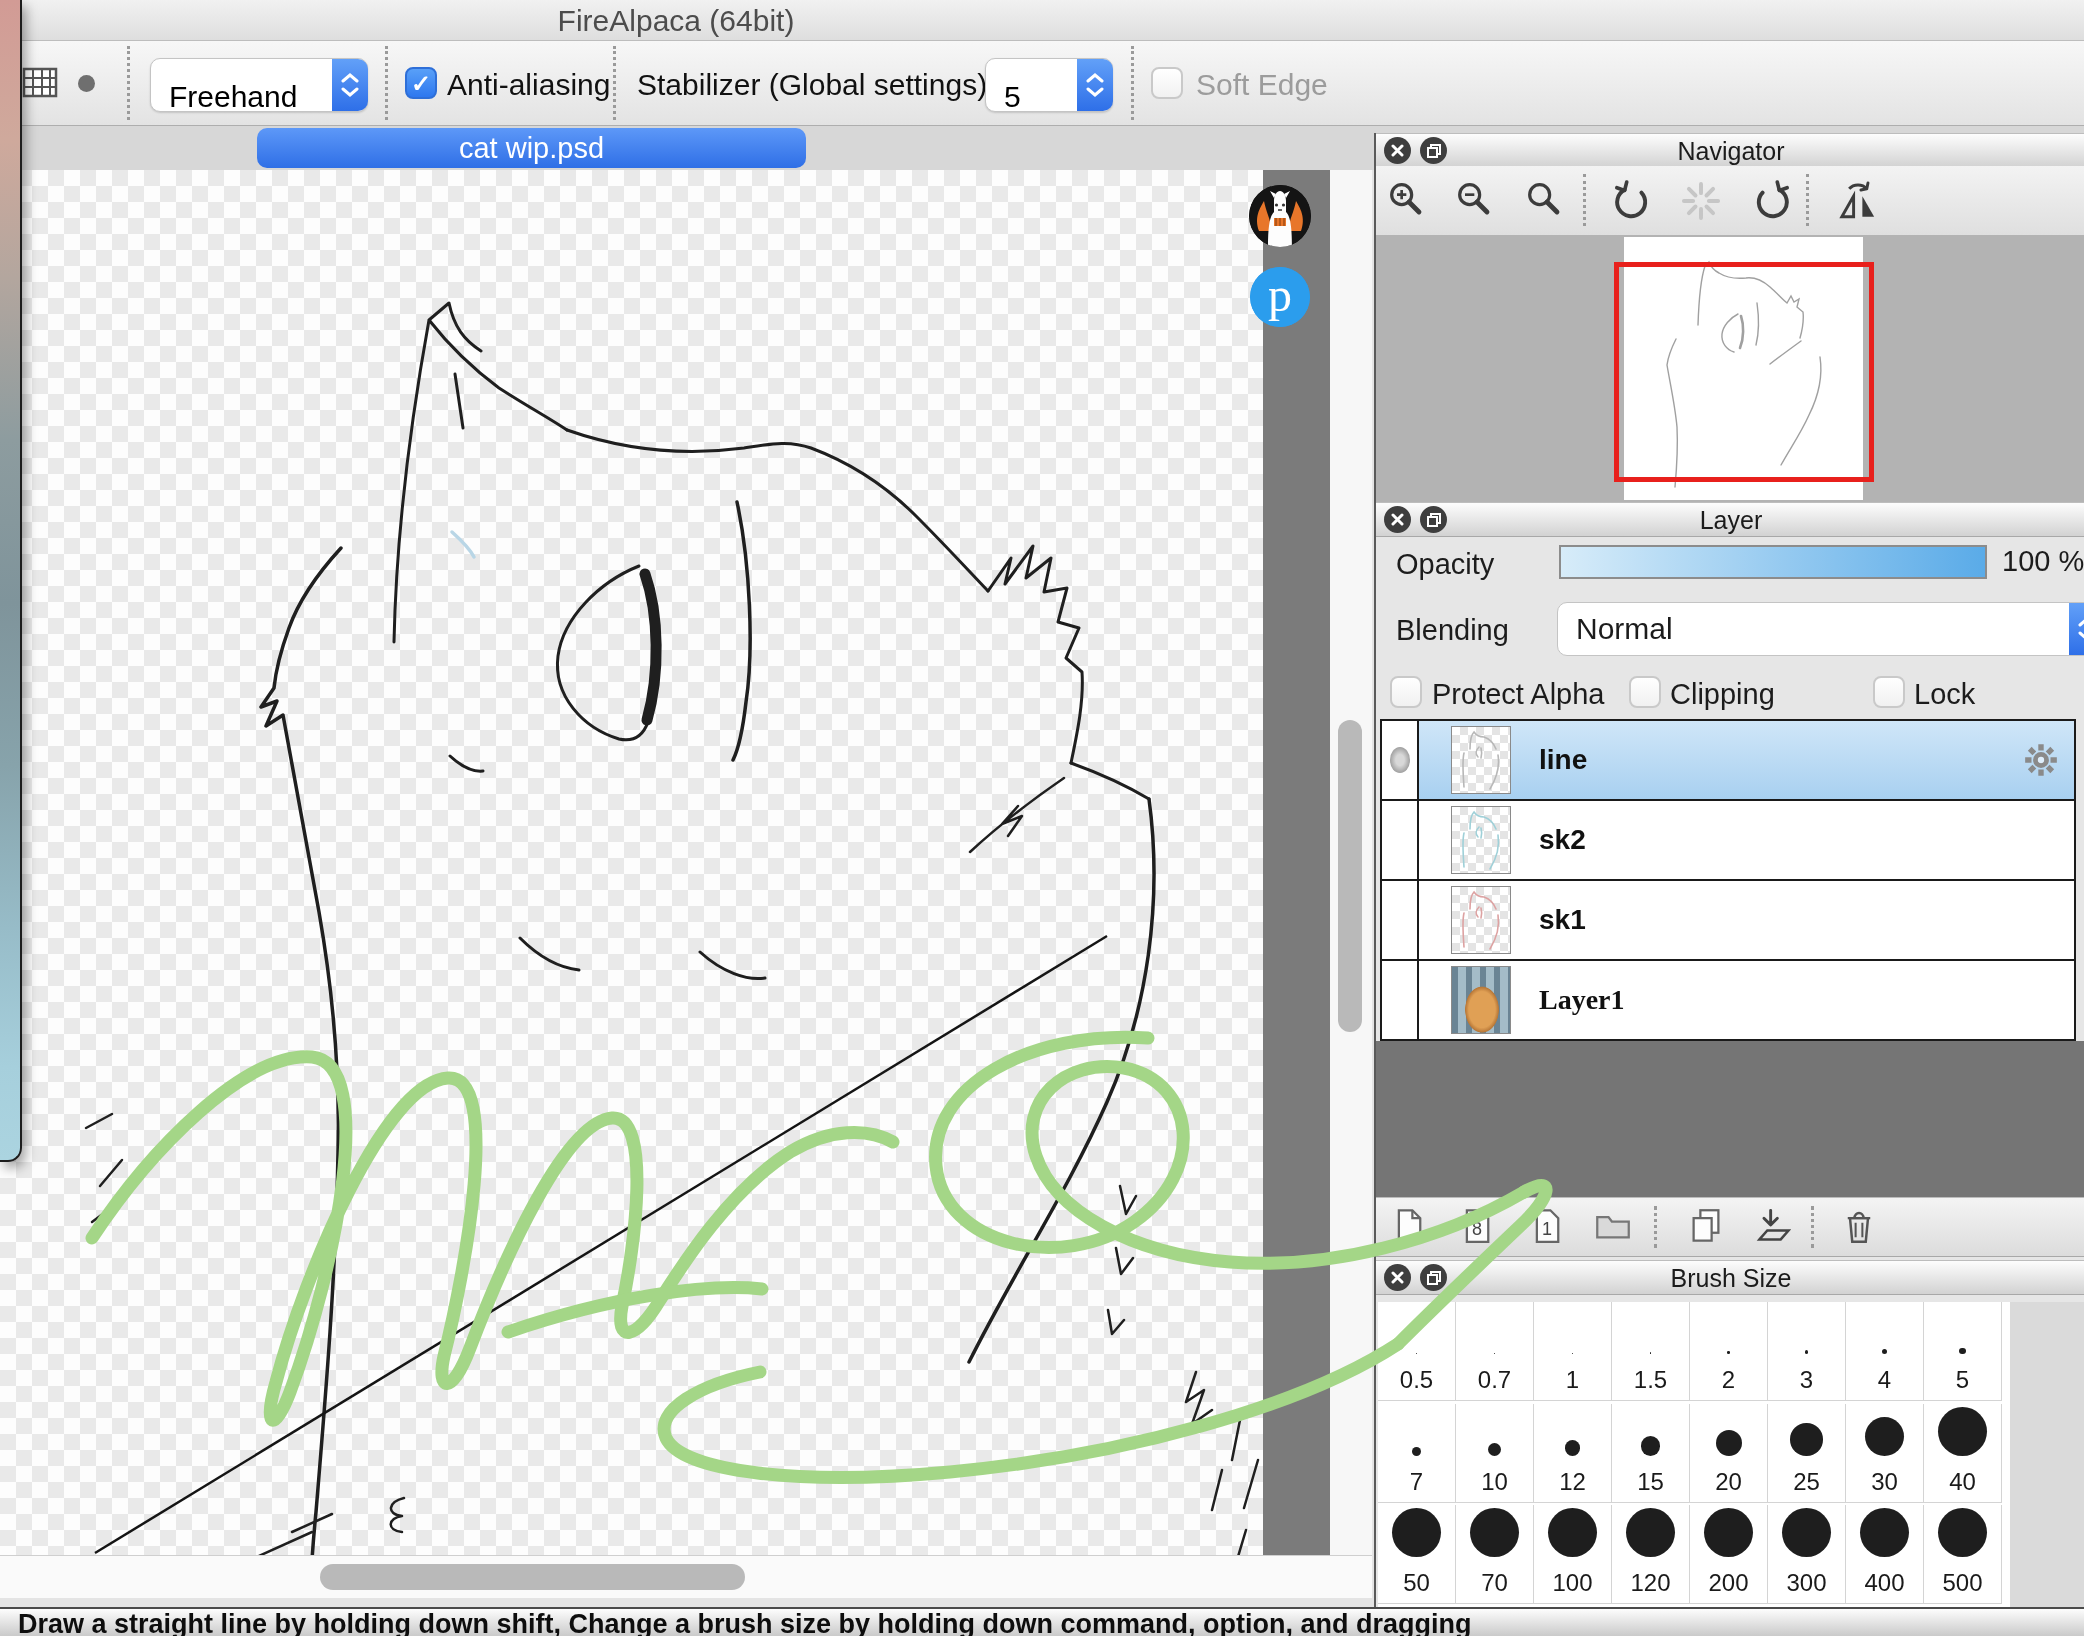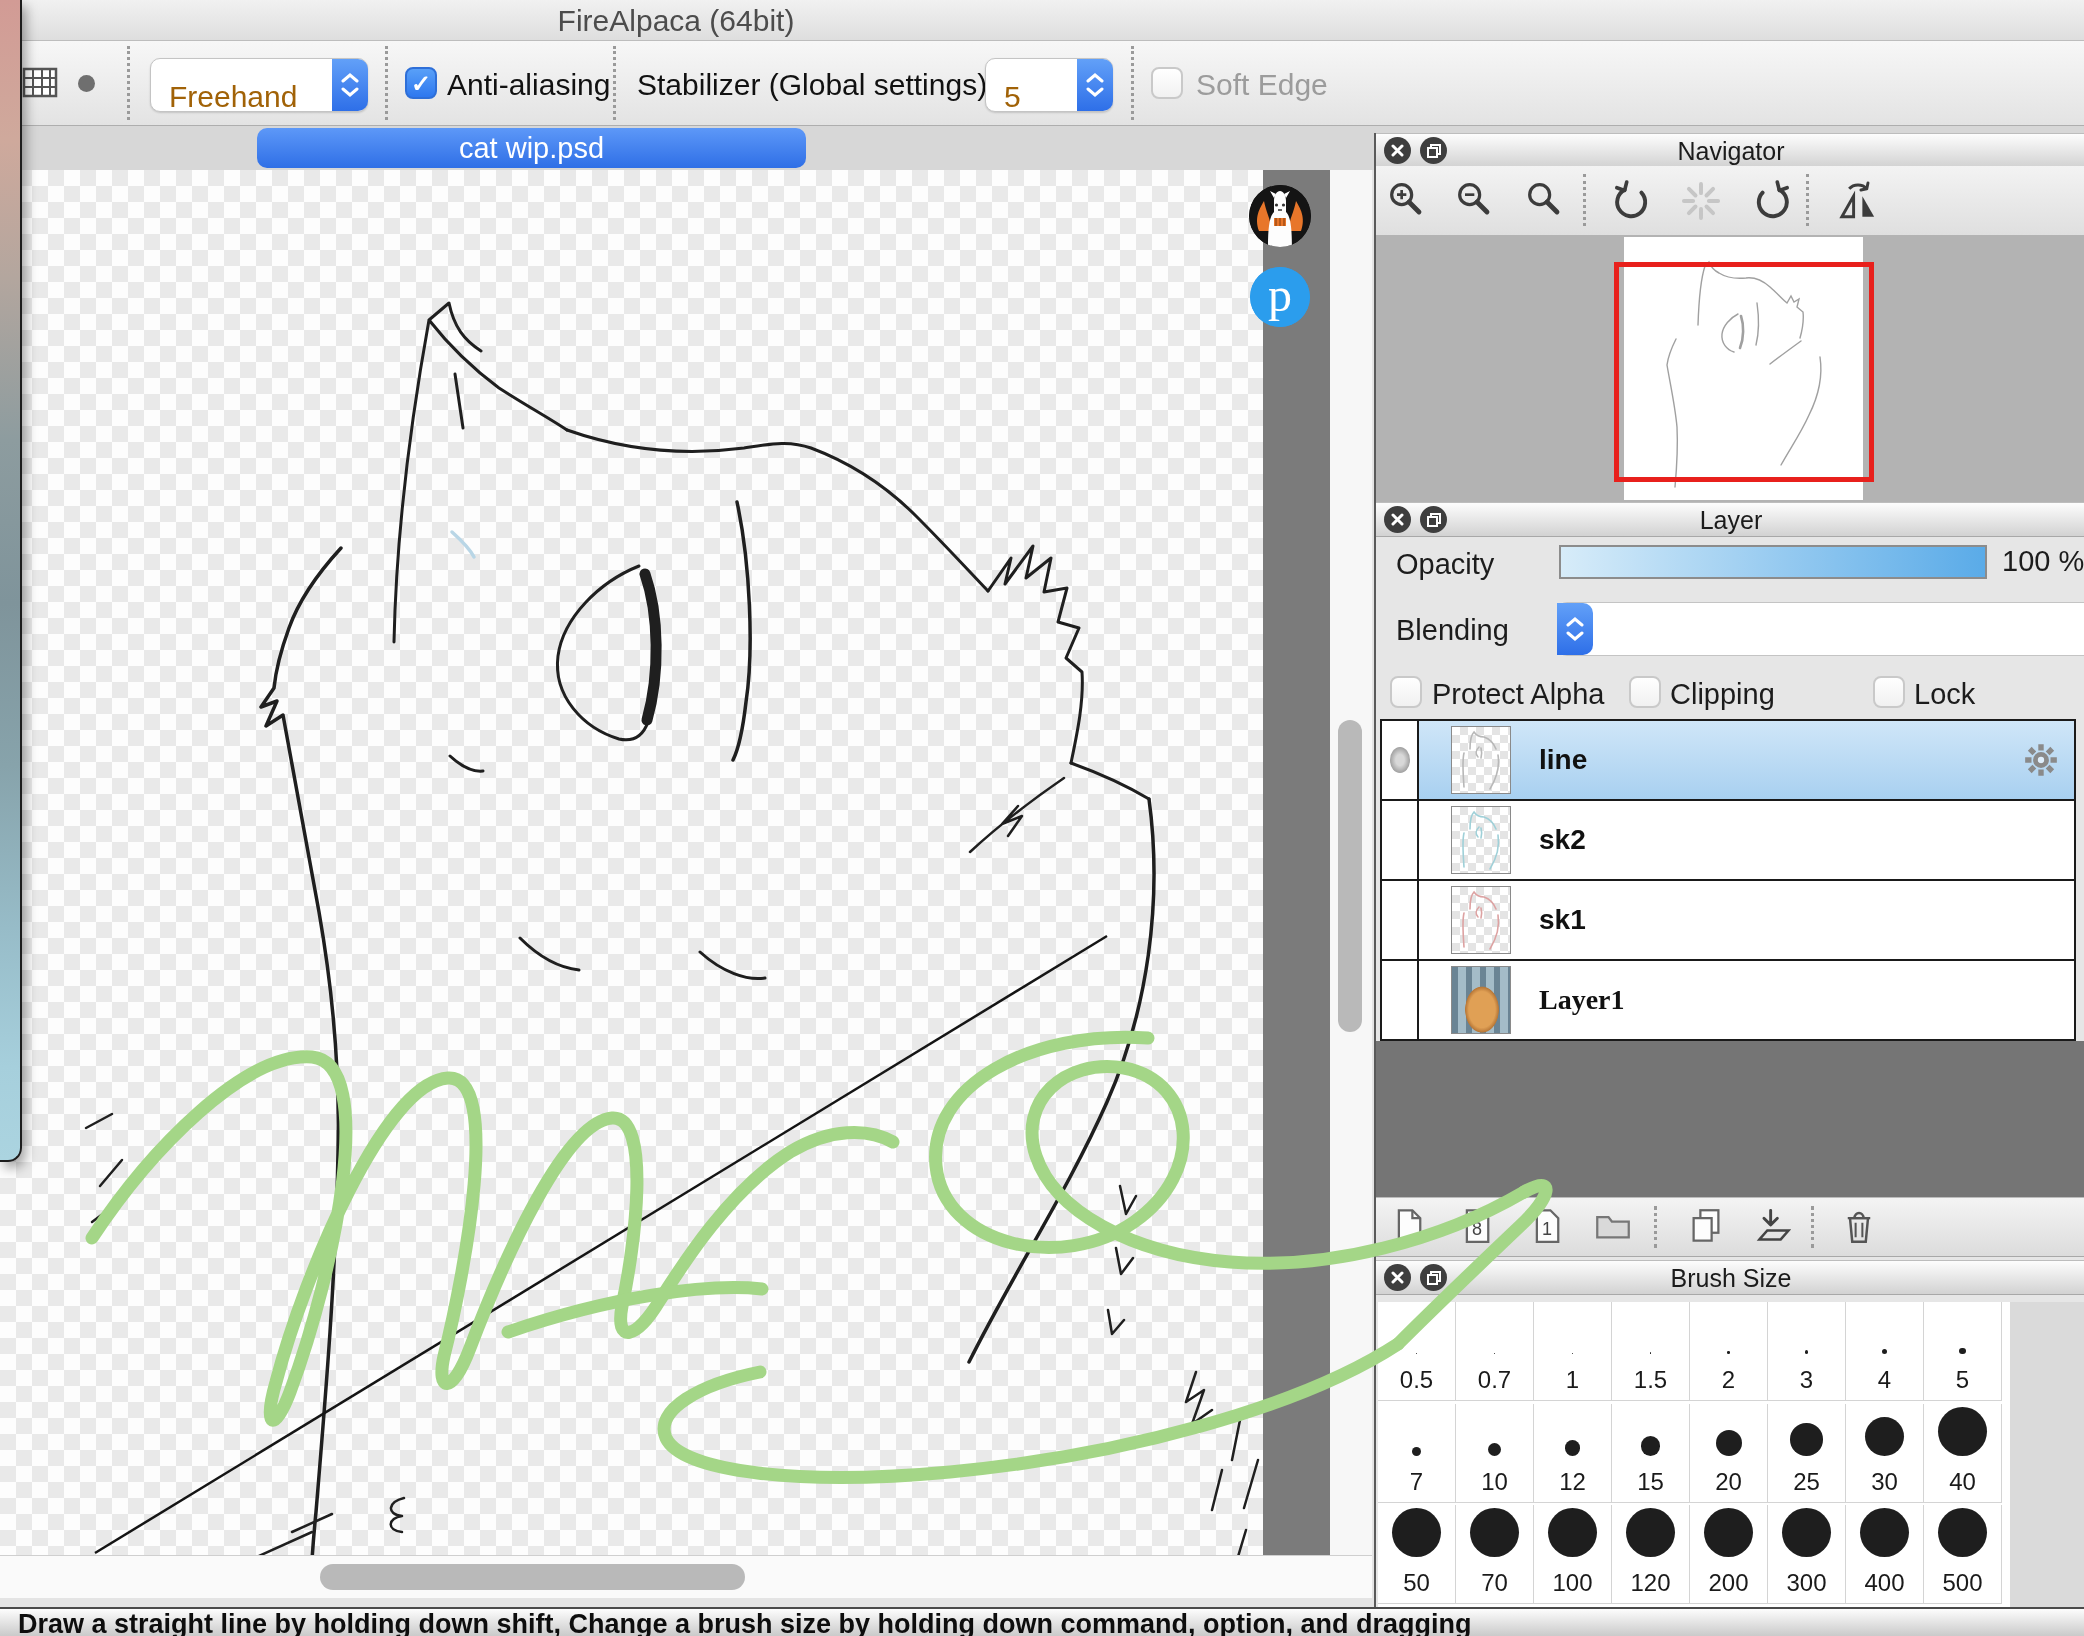--- a/index.html
+++ b/index.html
@@ -10,21 +10,21 @@
   
   #titlebar{left:0;top:0;width:2084px;height:40px;
     background:linear-gradient(#f1f1f1,#dedede);border-bottom:1px solid #bdbdbd;}
   #titlebar span{position:absolute;left:0;top:4px;width:1352px;text-align:center;
     font-size:30px;color:#4c4c4c;}
   #toolbar{left:0;top:41px;width:2084px;height:84px;
     background:linear-gradient(#f7f7f7,#e3e3e3);border-bottom:1px solid #aeaeae;}
   .vsep{position:absolute;top:5px;height:74px;border-left:3px dotted #9a9a9a;width:0;}
   .selectbox{position:absolute;top:17px;height:52px;background:#fff;border:1px solid #c4c4c4;
     border-radius:10px;box-shadow:0 1px 2px rgba(0,0,0,.15);display:flex;align-items:center;}
-  .selectbox .val{flex:1;padding-left:18px;font-size:30px;color:#a16207;margin-top:24px;}
+  .selectbox .val{flex:1;padding-left:18px;font-size:30px;color:#000000;margin-top:24px;}
   .stepper{width:36px;height:52px;margin:-1px;border-radius:0 10px 10px 0;
     background:linear-gradient(#62a0f8,#2e6fe8);display:flex;flex-direction:column;
     align-items:center;justify-content:center;gap:4px;}
   .stepper svg{display:block;}
   .cb{position:absolute;width:32px;height:32px;border-radius:8px;box-sizing:border-box;
     border:2px solid #c9c9c9;background:linear-gradient(#fff,#f1f1f1);}
   .cb.checked{background:linear-gradient(#59a0f8,#2e78ef);border-color:#2e6fd8;
     color:#fff;font-size:24px;font-weight:bold;text-align:center;line-height:29px;}
   .tlabel{position:absolute;top:27px;font-size:30px;color:#111;}
   .tlabel.dis{color:#9c9c9c;}
@@ -316,20 +316,21 @@
   </div>
 
   <div class="lrow" style="top:412px">
     <span class="lab">Opacity</span>
     <div id="opacitybar"></div>
     <span id="opacityval">100 %</span>
   </div>
   <div class="lrow" style="top:478px">
     <span class="lab">Blending</span>
     <div id="blendbox">
+      <span class="val">Normal</span>
       <span class="stepper">
         <svg width="18" height="10" viewBox="0 0 18 10">
             <polyline points="2,8 9,2 16,8" fill="none" stroke="#fff" stroke-width="3" stroke-linecap="round"></polyline>
           </svg>
         <svg width="18" height="10" viewBox="0 0 18 10">
             <polyline points="2,2 9,8 16,2" fill="none" stroke="#fff" stroke-width="3" stroke-linecap="round"></polyline>
           </svg>
       </span>
     </div>
   </div>

